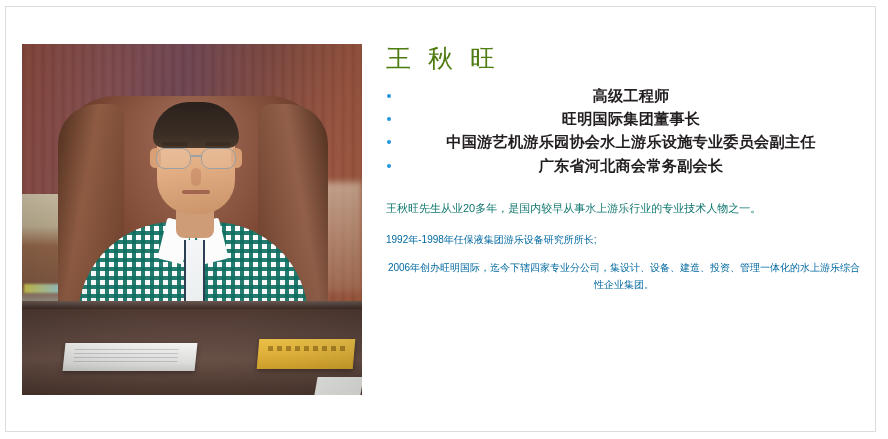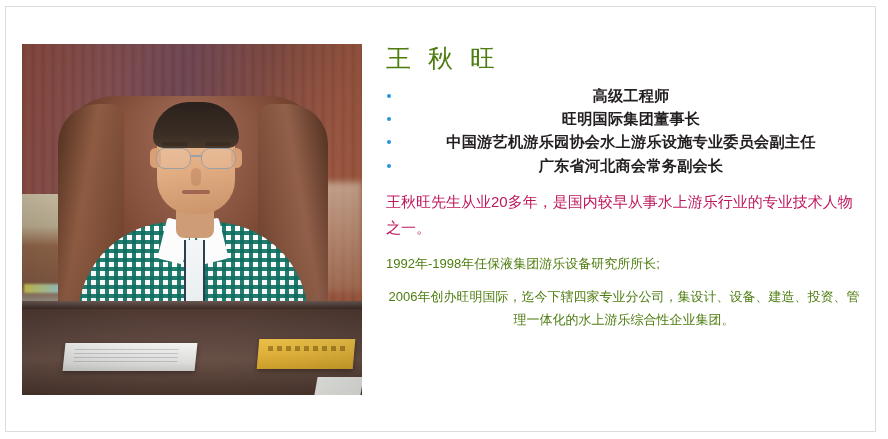--- a/index.html
+++ b/index.html
@@ -272,31 +272,31 @@
     position: absolute;
     left: 1px;
     top: 10px;
     width: 4px;
     height: 4px;
     border-radius: 50%;
     background: #2196dd;
   }
 
   .bio-summary {
-    font-size: 15px;
-    color: #be185d;
+    font-size: 11px;
+    color: #0f766e;
     line-height: 1.72;
-    margin: 12px 0 0 0;
+    margin: 22px 0 0 0;
     width: 470px;
   }
 
   .career-history { margin-top: 13px; }
   .career-entry {
-    font-size: 13px;
-    color: #4d7c0f;
+    font-size: 10px;
+    color: #0369a1;
     line-height: 1.7;
     margin: 0 0 11px 0;
     width: 476px;
   }
   .career-entry:last-child { margin-bottom: 0; text-align: center; }
 </style>
 </head>
 <body>
 
 <div class="profile-card">

